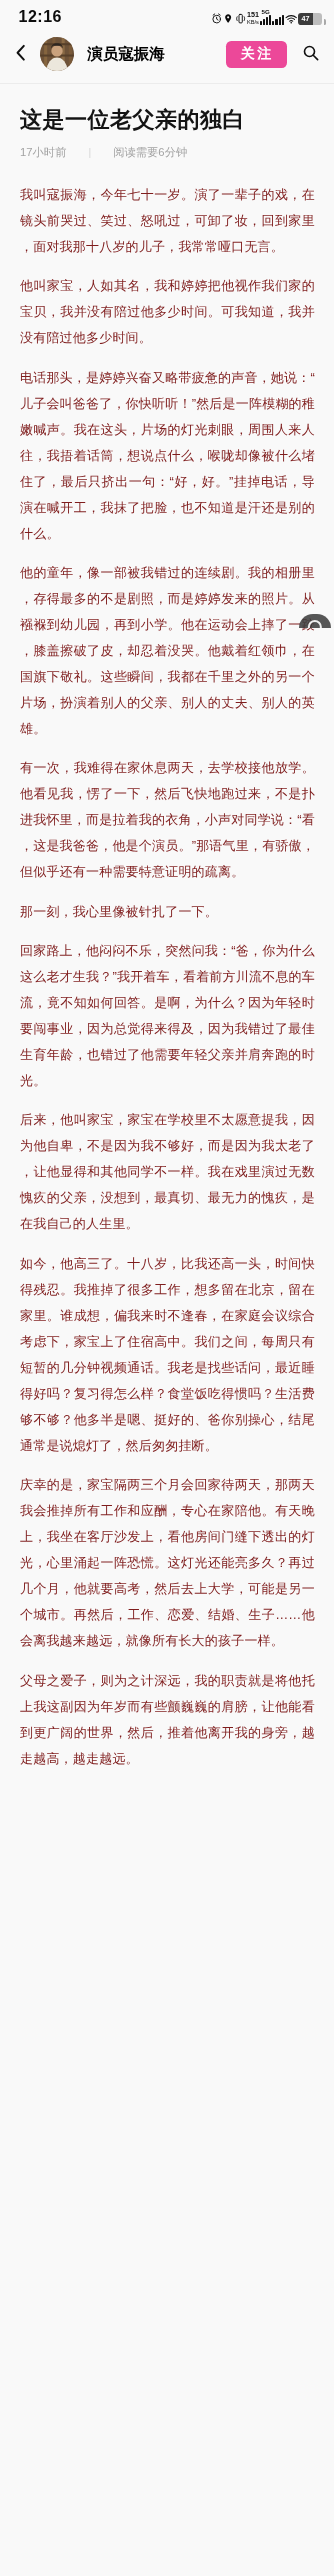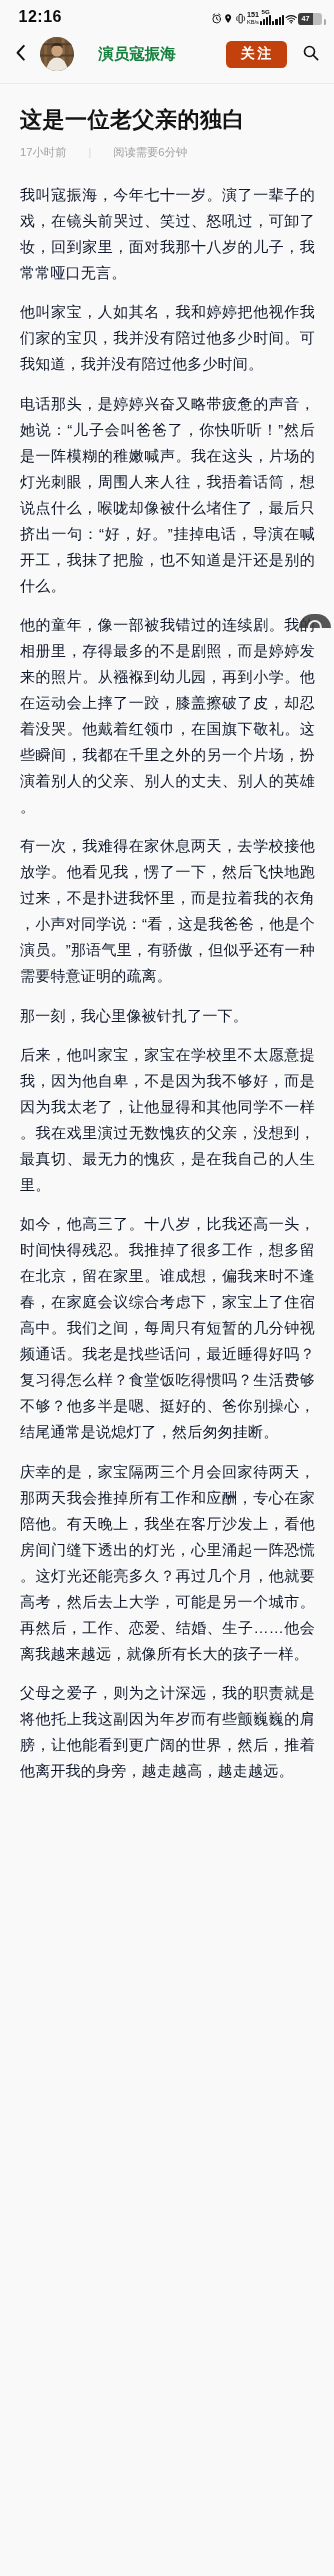--- a/index.html
+++ b/index.html
@@ -28,33 +28,33 @@
   .battery{position:relative;width:24px;height:12px;border-radius:3.1px;overflow:hidden;
     background:linear-gradient(to right,#3c3c3c 0 62%,#bdbdbd 62% 100%);
     display:flex;align-items:center;}
   .battery span{width:62%;text-align:center;color:#fff;font-size:7.2px;font-weight:700;}
   .bnub{width:2.1px;height:5.2px;background:#a9a9a9;border-radius:0 1.5px 1.5px 0;margin-left:0.5px;}
   
   .navbar{display:flex;align-items:center;padding:10.3px 15.5px 9.3px 14.4px;}
   .iconbtn{background:none;border:none;padding:0;cursor:pointer;display:flex;align-items:center;}
   .avatar{width:34px;height:34px;border-radius:50%;overflow:hidden;margin-left:12.4px;flex:none;}
   .avatar svg{display:block;}
-  .uname{margin-left:24px;font-size:15.5px;font-weight:700;color:#15803d;flex:1;
+  .uname{margin-left:13px;font-size:15.5px;font-weight:700;color:#000000;flex:1;
     white-space:nowrap;overflow:hidden;}
   .follow{flex:none;width:61px;height:27px;border:none;border-radius:5.2px;
     color:#fff;font-size:14px;font-weight:600;letter-spacing:2.6px;text-indent:2.6px;
     font-family:inherit;cursor:pointer;}
   .searchbtn{margin-left:15.5px;}
   .divider{height:1px;background:#ececec;margin-top:2.1px;}
   
   .article{padding:14.4px 20px 0;}
   .title{font-size:22px;font-weight:700;color:#141414;margin:8.2px 0 10.3px;letter-spacing:0.5px;line-height:1.3;}
   .meta{display:flex;align-items:center;gap:22px;color:#a3a3a3;font-size:11.3px;margin:0 0 21.6px;}
   .meta .mbar{color:#d6d6d6;font-size:10.3px;}
-  .body-text .para{font-size:15px;line-height:26px;color:#0f172a;margin:0 0 13.4px;
+  .body-text .para{font-size:13px;line-height:26px;color:#7f1d1d;margin:0 0 13.4px;
     text-align:justify;line-break:anywhere;word-break:break-all;letter-spacing:0.2px;}
   
   .floating{position:absolute;top:614px;right:4.1px;width:32px;height:14px;
     background:rgba(58,58,58,.85);border-radius:16px 16px 0 0;overflow:hidden;border:none;cursor:pointer;}
   .floating::after{content:"";position:absolute;left:50%;bottom:-6.2px;transform:translateX(-50%);
     width:10.3px;height:10.3px;border-radius:50%;border:2.1px solid #efefef;}
 </style>
 </head>
 <body>
 
@@ -133,21 +133,21 @@
         <rect x="42" y="0" width="6" height="66" fill="#8a6a45"></rect>
         <rect x="56" y="0" width="6" height="66" fill="#7a5a39"></rect>
         <rect x="0" y="12" width="66" height="4" fill="#57402a"></rect>
         <rect x="0" y="34" width="66" height="4" fill="#57402a"></rect>
         <circle cx="33" cy="27" r="11" fill="#caa27d"></circle>
         <path d="M33 12c-7 0-12 4-11 10l3-5h16l3 5c1-6-4-10-11-10z" fill="#2e2620"></path>
         <path d="M13 60c4-14 12-20 20-20s16 6 20 20v6H13z" fill="#ece7dc"></path>
       </svg>
     </span>
     <span class="uname">演员寇振海</span>
-    <button class="follow" style="background:#c2410c;" title="关注">关注</button>
+    <button class="follow" style="background:#ec4899;" title="关注">关注</button>
     <button class="iconbtn searchbtn">
       <span>
         <svg width="17.5" height="17.5" viewBox="0 0 28 28" fill="none" stroke="#111" stroke-width="2.6" stroke-linecap="round">
           <circle cx="12" cy="12" r="8"></circle>
             <line x1="18" y1="18" x2="25" y2="25"></line>
         </svg>
       </span>
     </button>
   </div>
 
@@ -160,20 +160,21 @@
       <span class="mbar">|</span>
       <span>阅读需要6分钟</span>
     </div>
     <div class="body-text">
         <p class="para">我叫寇振海，今年七十一岁。演了一辈子的戏，在镜头前哭过、笑过、怒吼过，可卸了妆，回到家里，面对我那十八岁的儿子，我常常哑口无言。</p>
         <p class="para">他叫家宝，人如其名，我和婷婷把他视作我们家的宝贝，我并没有陪过他多少时间。可我知道，我并没有陪过他多少时间。</p>
         <p class="para">电话那头，是婷婷兴奋又略带疲惫的声音，她说：“儿子会叫爸爸了，你快听听！”然后是一阵模糊的稚嫩喊声。我在这头，片场的灯光刺眼，周围人来人往，我捂着话筒，想说点什么，喉咙却像被什么堵住了，最后只挤出一句：“好，好。”挂掉电话，导演在喊开工，我抹了把脸，也不知道是汗还是别的什么。</p>
         <p class="para">他的童年，像一部被我错过的连续剧。我的相册里，存得最多的不是剧照，而是婷婷发来的照片。从襁褓到幼儿园，再到小学。他在运动会上摔了一跤，膝盖擦破了皮，却忍着没哭。他戴着红领巾，在国旗下敬礼。这些瞬间，我都在千里之外的另一个片场，扮演着别人的父亲、别人的丈夫、别人的英雄。</p>
         <p class="para">有一次，我难得在家休息两天，去学校接他放学。他看见我，愣了一下，然后飞快地跑过来，不是扑进我怀里，而是拉着我的衣角，小声对同学说：“看，这是我爸爸，他是个演员。”那语气里，有骄傲，但似乎还有一种需要特意证明的疏离。</p>
         <p class="para">那一刻，我心里像被针扎了一下。</p>
+        <p class="para">回家路上，他闷闷不乐，突然问我：“爸，你为什么这么老才生我？”我开着车，看着前方川流不息的车流，竟不知如何回答。是啊，为什么？因为年轻时要闯事业，因为总觉得来得及，因为我错过了最佳生育年龄，也错过了他需要年轻父亲并肩奔跑的时光。</p>
         <p class="para">后来，他叫家宝，家宝在学校里不太愿意提我，因为他自卑，不是因为我不够好，而是因为我太老了，让他显得和其他同学不一样。我在戏里演过无数愧疚的父亲，没想到，最真切、最无力的愧疚，是在我自己的人生里。</p>
         <p class="para">如今，他高三了。十八岁，比我还高一头，时间快得残忍。我推掉了很多工作，想多留在北京，留在家里。谁成想，偏我来时不逢春，在家庭会议综合考虑下，家宝上了住宿高中。我们之间，每周只有短暂的几分钟视频通话。我老是找些话问，最近睡得好吗？复习得怎么样？食堂饭吃得惯吗？生活费够不够？他多半是嗯、挺好的、爸你别操心，结尾通常是说熄灯了，然后匆匆挂断。</p>
         <p class="para">庆幸的是，家宝隔两三个月会回家待两天，那两天我会推掉所有工作和应酬，专心在家陪他。有天晚上，我坐在客厅沙发上，看他房间门缝下透出的灯光，心里涌起一阵恐慌。这灯光还能亮多久？再过几个月，他就要高考，然后去上大学，可能是另一个城市。再然后，工作、恋爱、结婚、生子……他会离我越来越远，就像所有长大的孩子一样。</p>
         <p class="para">父母之爱子，则为之计深远，我的职责就是将他托上我这副因为年岁而有些颤巍巍的肩膀，让他能看到更广阔的世界，然后，推着他离开我的身旁，越走越高，越走越远。</p>
       </div>
   </main>
 
   <button class="floating" aria-label="floating widget"></button>
 
 </div>

